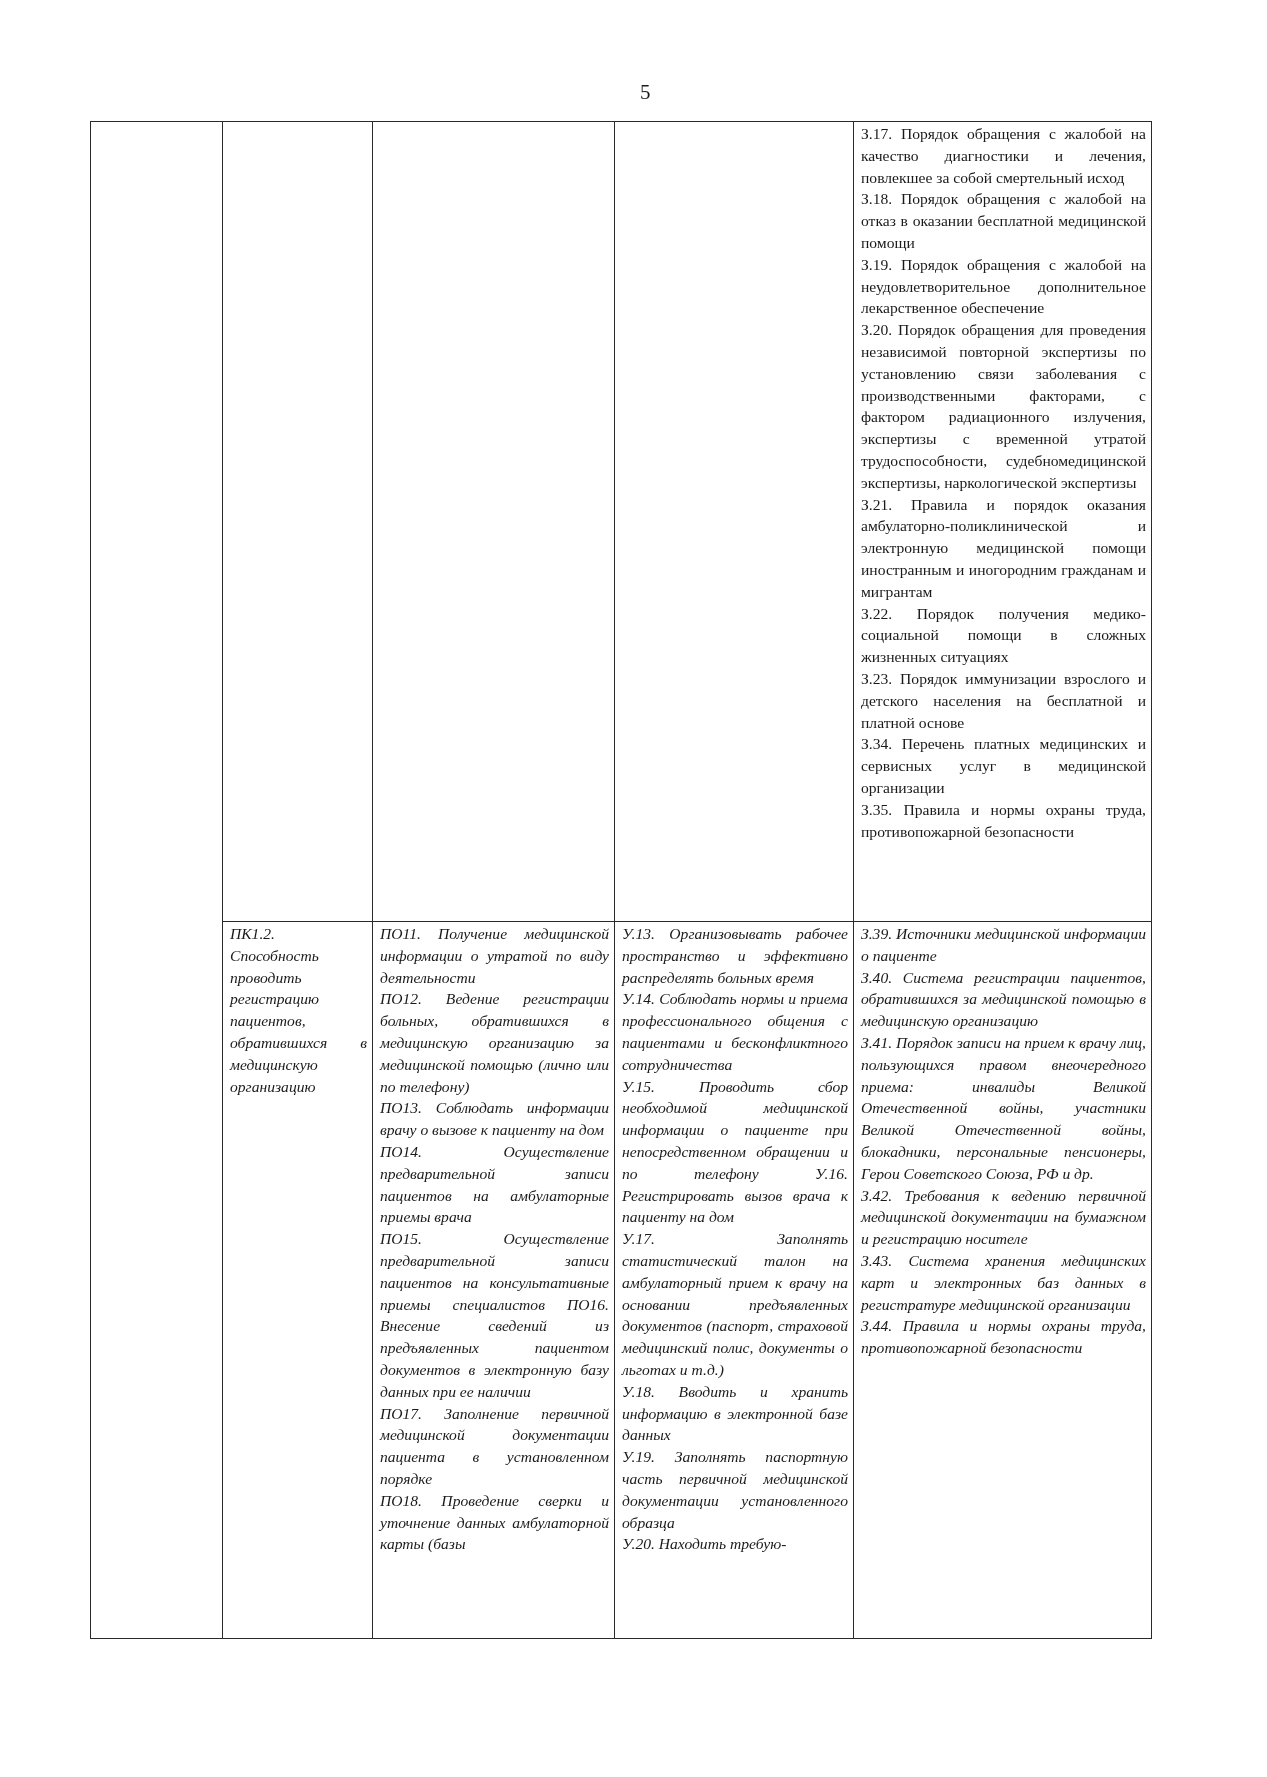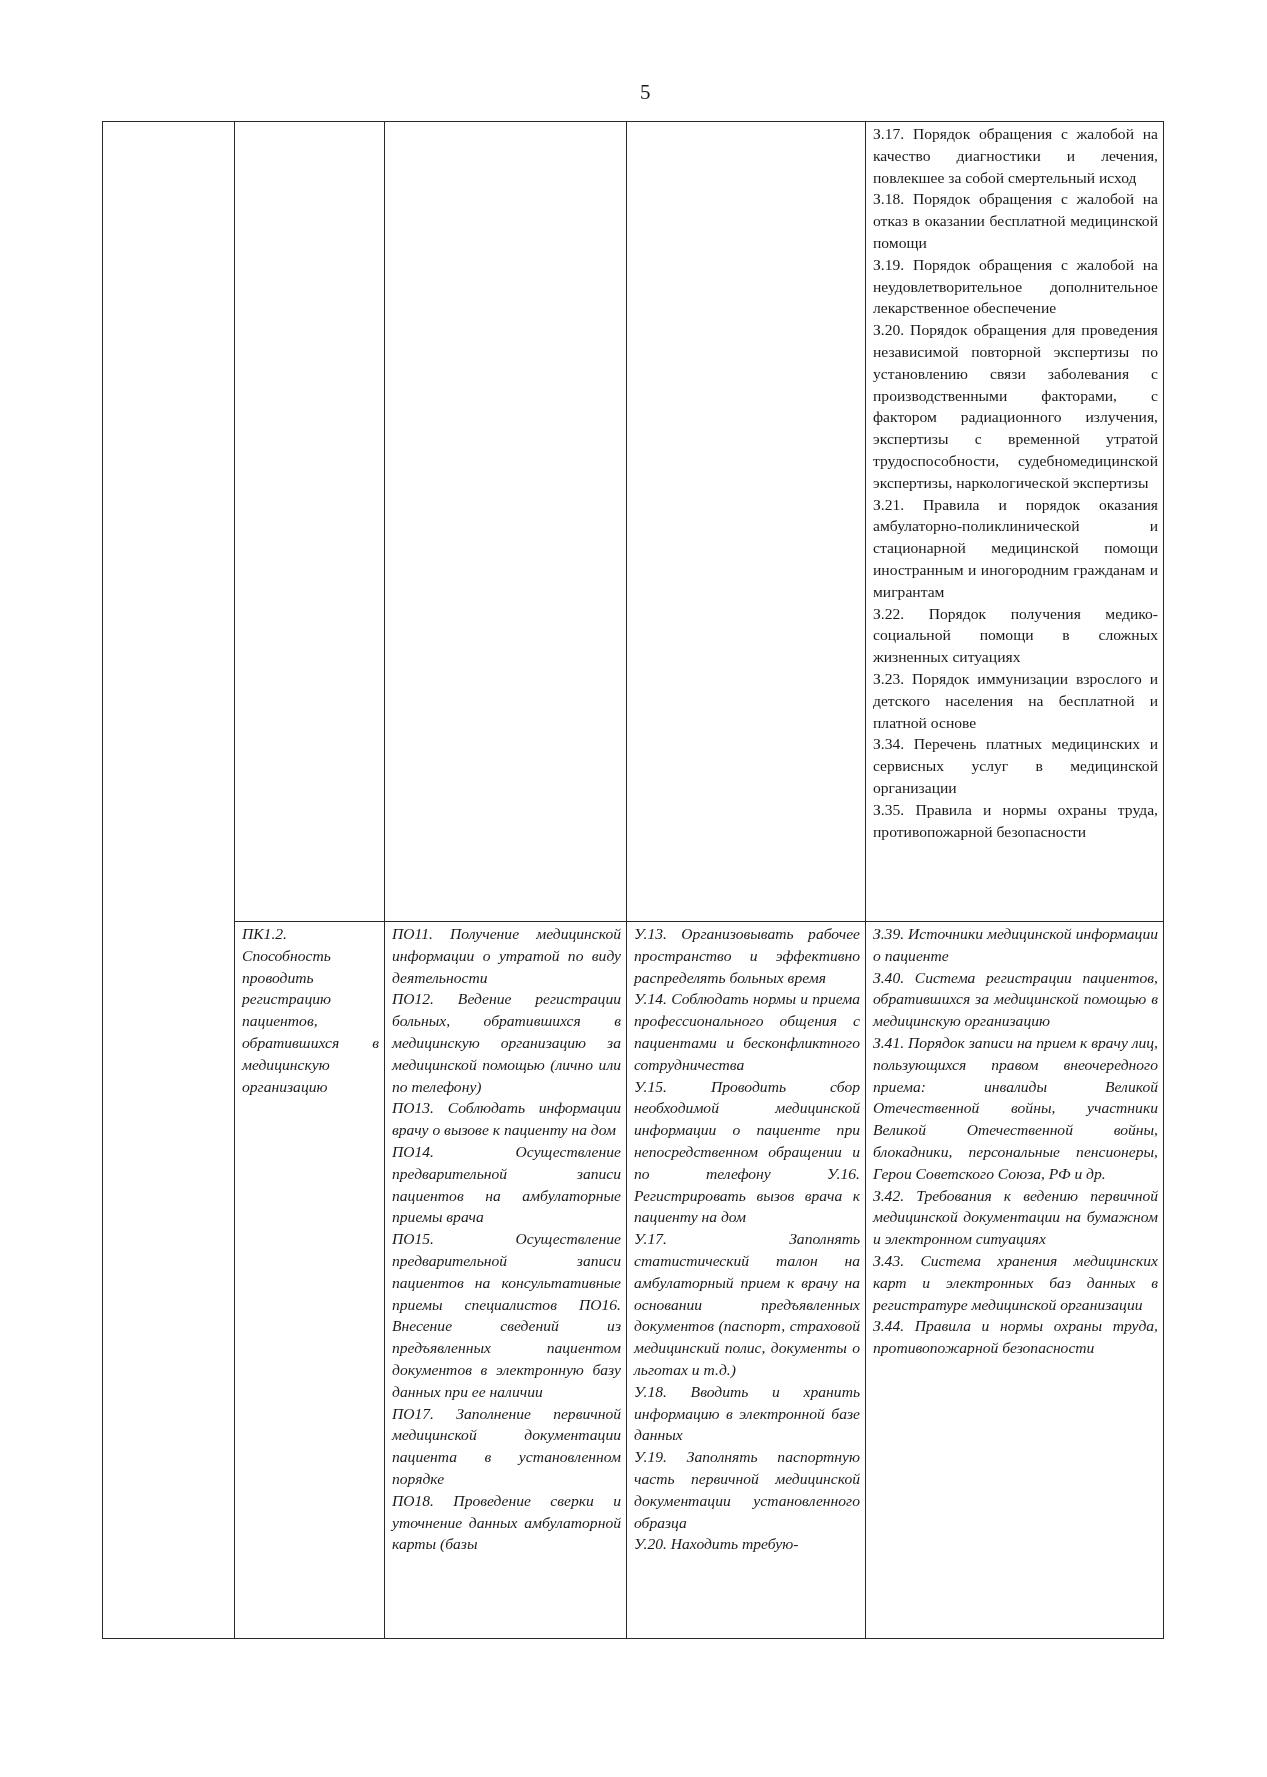--- a/index.html
+++ b/index.html
@@ -1,19 +1,19 @@
 <!DOCTYPE html>
 <html><head>
 <meta charset="utf-8">
 <style>
   html, body { margin: 0; padding: 0; background: #ffffff; }
   body { width: 1267px; height: 1777px; position: relative; overflow: hidden;
          font-family: "Liberation Serif", "DejaVu Serif", serif; color: #1a1a1a; }
   .page-number { position: absolute; left: 640px; top: 80px; font-size: 21px; }
-  table.main { position: absolute; left: 102px; top: 121px; border-collapse: collapse; table-layout: fixed; width: 1061px; }
+  table.main { position: absolute; left: 90px; top: 121px; border-collapse: collapse; table-layout: fixed; width: 1061px; }
   table.main td { border: 1.5px solid #2a2a2a; vertical-align: top; padding: 1px 5px 0 7px;
                   font-size: 15.6px; line-height: 21.8px; text-align: justify; }
   col.c1 { width: 132px; } col.c2 { width: 150px; } col.c3 { width: 242px; } col.c4 { width: 239px; } col.c5 { width: 298px; }
   tr.row1 td { height: 798px; }
   tr.row2 td { height: 715px; font-style: italic; }
   .item { display: block; text-align: justify; hyphens: manual; }
 </style>
 </head>
 <body>
 
@@ -31,21 +31,21 @@
       <tr class="row1">
     <td rowspan="2"></td>
     <td></td>
     <td></td>
     <td></td>
     <td>
           <span class="item">З.17. Порядок обращения с жалобой на качество диагностики и лечения, повлекшее за собой смертельный исход</span>
           <span class="item">З.18. Порядок обращения с жалобой на отказ в оказании бесплатной медицинской помощи</span>
           <span class="item">З.19. Порядок обращения с жалобой на неудовлетворительное дополнительное лекарственное обеспечение</span>
           <span class="item">З.20. Порядок обращения для проведения независимой повторной экспертизы по установлению связи заболевания с производственными факторами, с фактором радиационного излучения, экспертизы с временной утратой трудоспособности, судебномедицинской экспертизы, наркологической экспертизы</span>
-          <span class="item">З.21. Правила и порядок оказания амбулаторно-поликлинической и стационарной медицинской помощи иностранным и иногородним гражданам и мигрантам</span>
+          <span class="item">З.21. Правила и порядок оказания амбулаторно-поликлинической и электронную медицинской помощи иностранным и иногородним гражданам и мигрантам</span>
           <span class="item">З.22. Порядок получения медико-социальной помощи в сложных жизненных ситуациях</span>
           <span class="item">З.23. Порядок иммунизации взрослого и детского населения на бесплатной и платной основе</span>
           <span class="item">З.34. Перечень платных медицинских и сервисных услуг в медицинской организации</span>
           <span class="item">З.35. Правила и нормы охраны труда, противопожарной безопасности</span>
         </td>
   </tr>
   <tr class="row2">
     <td>
       <span class="item">ПК1.2. Способность проводить регистрацию пациентов, обратившихся в медицинскую организацию</span>
     </td>
@@ -64,19 +64,19 @@
           <span class="item">У.15. Проводить сбор необходимой медицинской информации о пациенте при непосредственном обращении и по телефону У.16. Регистрировать вызов врача к пациенту на дом</span>
           <span class="item">У.17. Заполнять статистический талон на амбулаторный прием к врачу на основании предъявленных документов (паспорт, страховой медицинский полис, документы о льготах и т.д.)</span>
           <span class="item">У.18. Вводить и хранить информацию в электронной базе данных</span>
           <span class="item">У.19. Заполнять паспортную часть первичной медицинской документации установленного образца</span>
           <span class="item">У.20. Находить требую-</span>
         </td>
     <td>
           <span class="item">З.39. Источники медицинской информации о пациенте</span>
           <span class="item">З.40. Система регистрации пациентов, обратившихся за медицинской помощью в медицинскую организацию</span>
           <span class="item">З.41. Порядок записи на прием к врачу лиц, пользующихся правом внеочередного приема: инвалиды Великой Отечественной войны, участники Великой Отечественной войны, блокадники, персональные пенсионеры, Герои Советского Союза, РФ и др.</span>
-          <span class="item">З.42. Требования к ведению первичной медицинской документации на бумажном и электронном ситуациях</span>
+          <span class="item">З.42. Требования к ведению первичной медицинской документации на бумажном и регистрацию носителе</span>
           <span class="item">З.43. Система хранения медицинских карт и электронных баз данных в регистратуре медицинской организации</span>
           <span class="item">З.44. Правила и нормы охраны труда, противопожарной безопасности</span>
         </td>
   </tr>
 </tbody>
   </table>
 
 </body></html>

